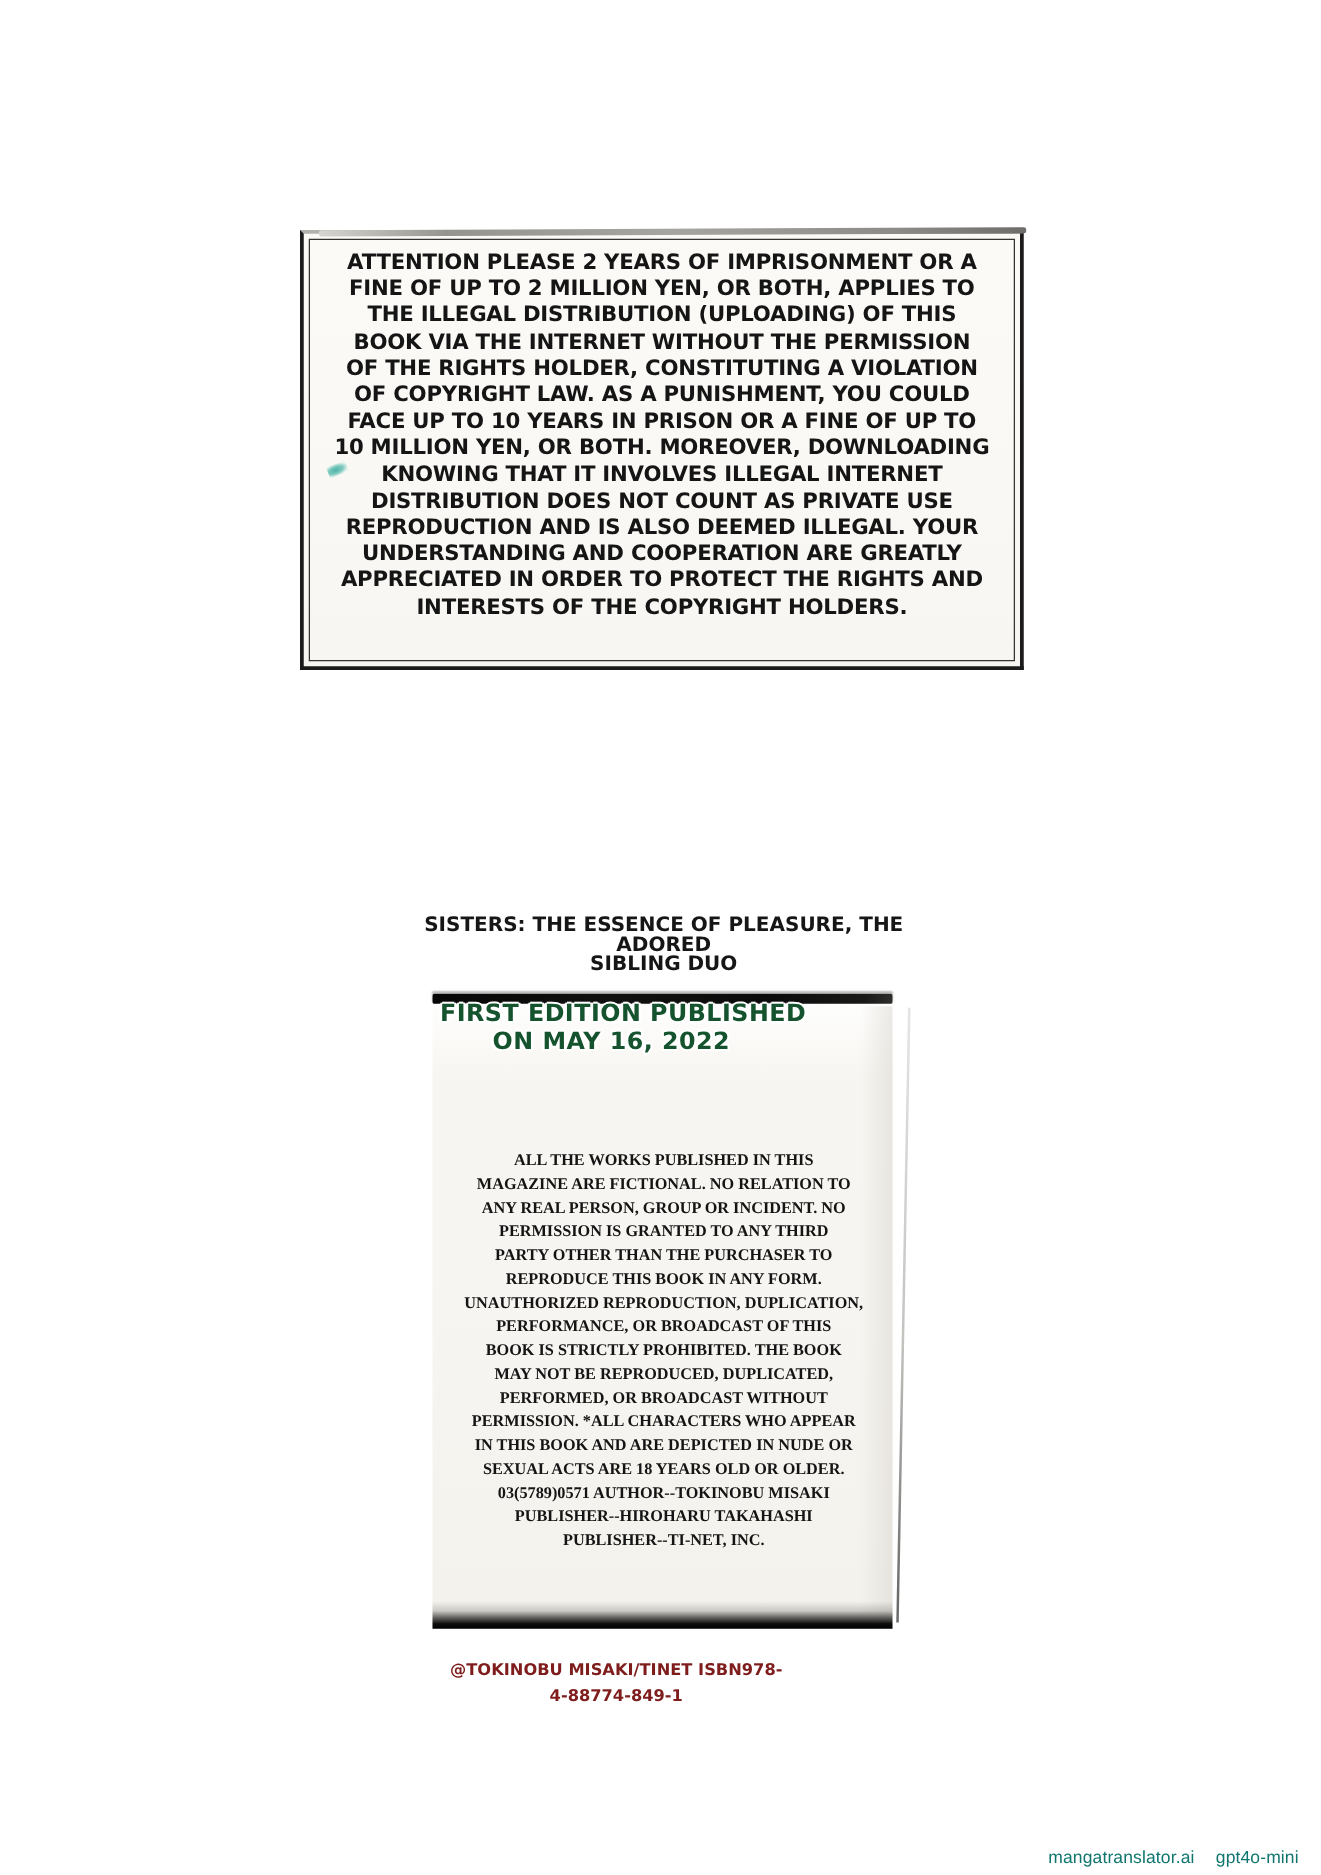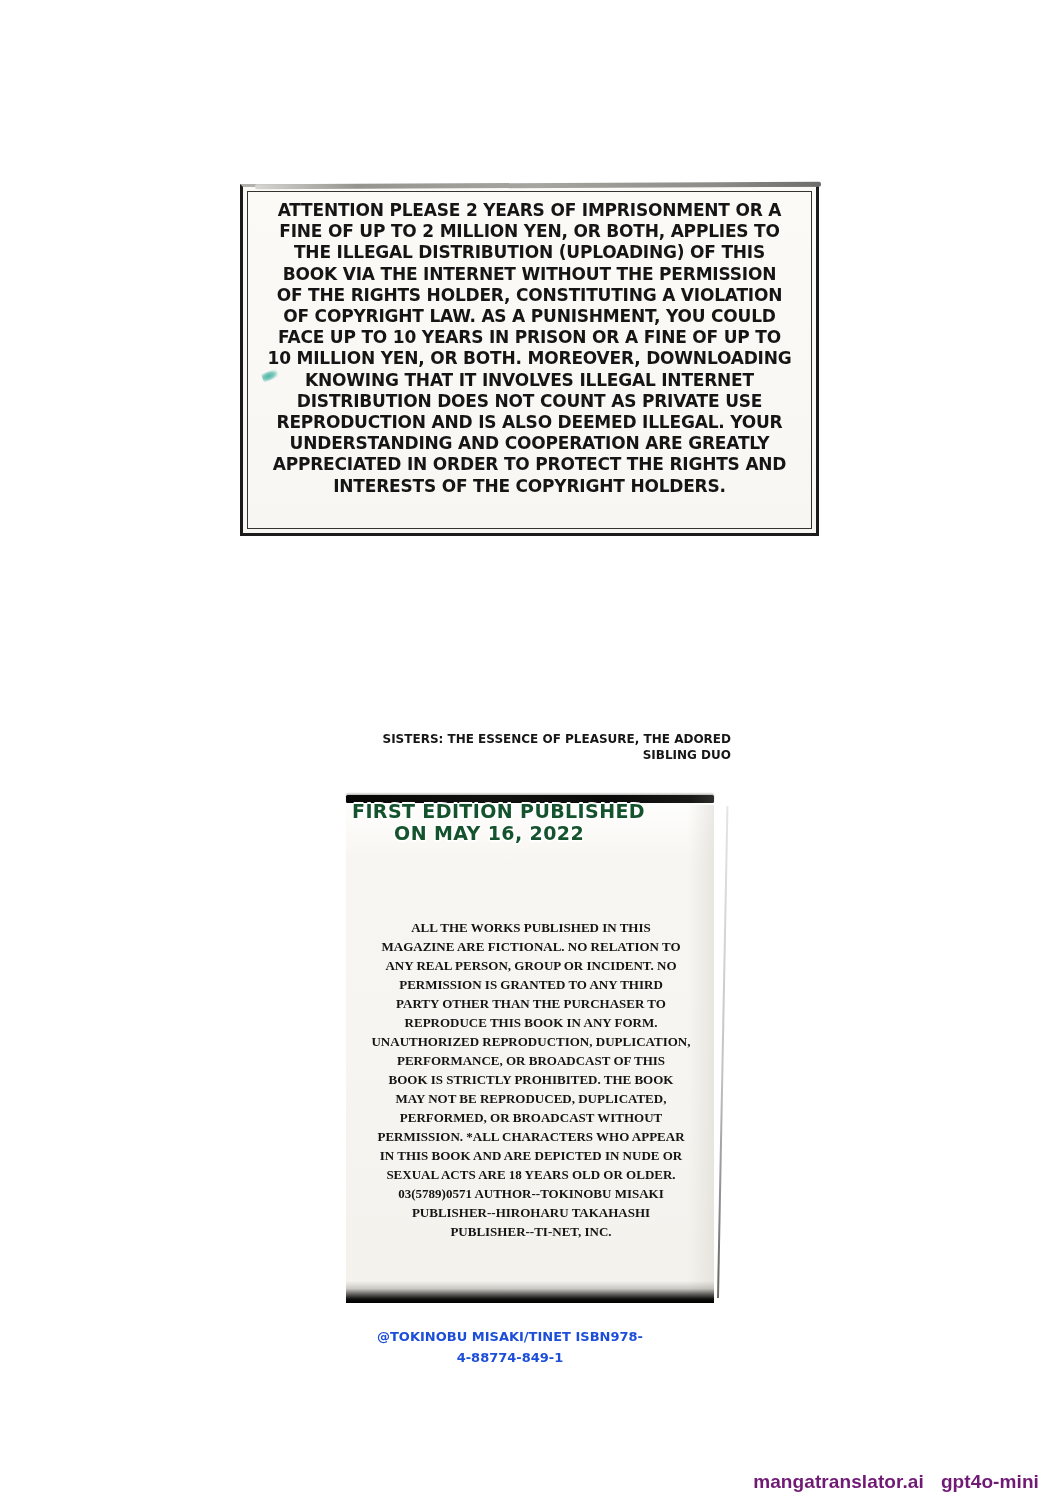--- a/index.html
+++ b/index.html
@@ -39,22 +39,22 @@
   }
   .teal-smudge{
     position:absolute;left:262px;top:371px;width:16px;height:9px;
     background:radial-gradient(ellipse at 40% 50%, #4fb3a7 0%, #7fcabf 45%, rgba(190,228,221,0.3) 75%, rgba(190,228,221,0) 100%);
     transform:rotate(-22deg);
     filter:blur(0.4px);
   }
   
   .series-title{
     position:absolute;left:331px;top:732px;width:400px;
-    text-align:right;
-    font-size:12px;line-height:15.5px;font-weight:bold;
+    text-align:center;
+    font-size:16px;line-height:15.5px;font-weight:bold;
     white-space:pre-line;
   }
   .paper{
     position:absolute;left:346px;top:795px;width:368px;height:508px;
     background:linear-gradient(180deg, rgba(248,247,243,0) 0%, rgba(246,244,239,0.85) 13%, #f7f5f1 50%, #f4f2ed 93%, rgba(243,241,236,0.9) 100%);
   }
   .paper-shade-right{
     position:absolute;right:0;top:10px;bottom:8px;width:26px;
     background:linear-gradient(90deg, rgba(224,222,215,0) 0%, rgba(219,216,209,0.55) 100%);
   }
@@ -86,31 +86,31 @@
       -1.4px 1.4px 0 #ffffff, 1.4px 1.4px 0 #ffffff;
   }
   .legal-text{
     position:absolute;left:331px;top:918px;width:400px;
     text-align:center;
     font-size:13px;line-height:19px;font-weight:bold;
     white-space:pre-line;
     z-index:2;color:#141414;font-family:Liberation Serif, serif;
   }
   .isbn-text{
-    position:absolute;left:310px;top:1326px;width:400px;
+    position:absolute;left:293px;top:1326px;width:400px;
     text-align:center;
     font-size:13px;line-height:21px;font-weight:bold;
     white-space:pre-line;
-    color:#1d4ed8;
+    color:#7f1d1d;
   }
   
   .watermark{
     position:absolute;right:18px;bottom:7px;
     font-family:"Liberation Sans",sans-serif;
-    font-size:19px;font-weight:bold;color:#701a75;
+    font-size:14px;font-weight:normal;color:#0f766e;
     letter-spacing:0.1px;
   }
   .watermark .model{margin-left:17px;}
 </style>
 </head>
 <body>
 
 <div class="canvas">
 
   <div class="attention-box">

